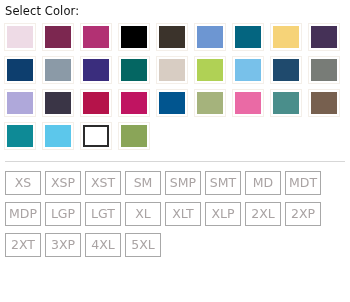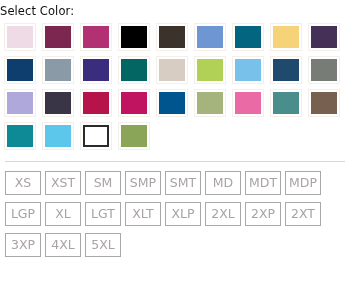--- a/index.html
+++ b/index.html
@@ -13,20 +13,21 @@
     font-family: "DejaVu Sans", "Liberation Sans", sans-serif;
     color: #222222;
     overflow: hidden;
   }
   .panel {
     padding: 4px 0 0 0;
   }
   .section-label {
     font-size: 11.5px;
     color: #111111;
+    padding-left: 5px;
     margin: 0 0 5px 0;
     line-height: 14px;
     letter-spacing: 0.1px;
   }
   
   .swatch-grid {
     display: flex;
     flex-wrap: wrap;
     padding-left: 4px;
     width: 344px;
@@ -181,30 +182,31 @@
       <div class="swatch">
         <div class="swatch-inner" style="background: rgb(138, 165, 88);"></div>
       </div>
     </div>
 
   <div class="divider"></div>
 
 
   <div class="size-grid">
       <div class="size-box">XS</div>
+      <div class="size-box">XSP</div>
       <div class="size-box">XST</div>
       <div class="size-box">SM</div>
       <div class="size-box">SMP</div>
       <div class="size-box">SMT</div>
       <div class="size-box">MD</div>
       <div class="size-box">MDT</div>
       <div class="size-box">MDP</div>
       <div class="size-box">LGP</div>
+      <div class="size-box">LGT</div>
       <div class="size-box">XL</div>
-      <div class="size-box">LGT</div>
       <div class="size-box">XLT</div>
       <div class="size-box">XLP</div>
       <div class="size-box">2XL</div>
       <div class="size-box">2XP</div>
       <div class="size-box">2XT</div>
       <div class="size-box">3XP</div>
       <div class="size-box">4XL</div>
       <div class="size-box">5XL</div>
     </div>
 

